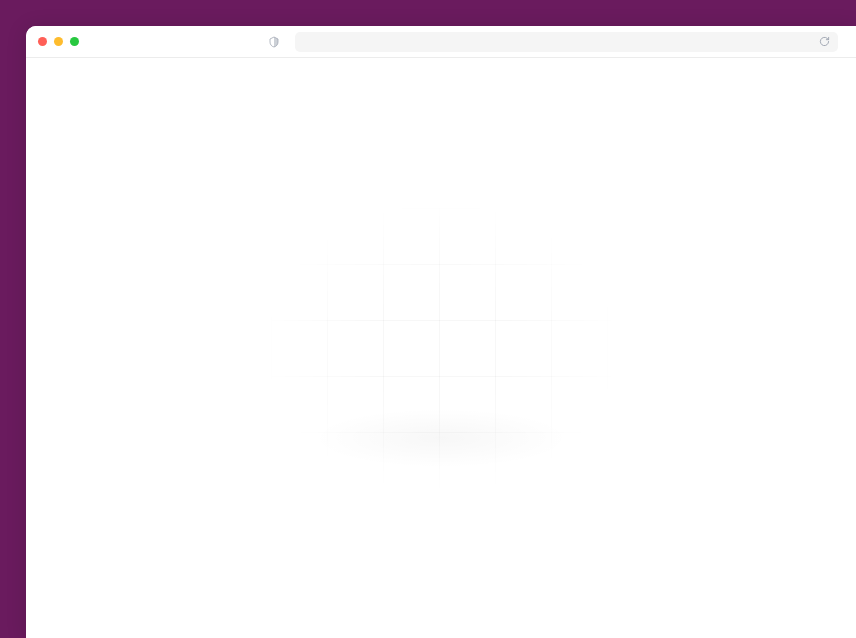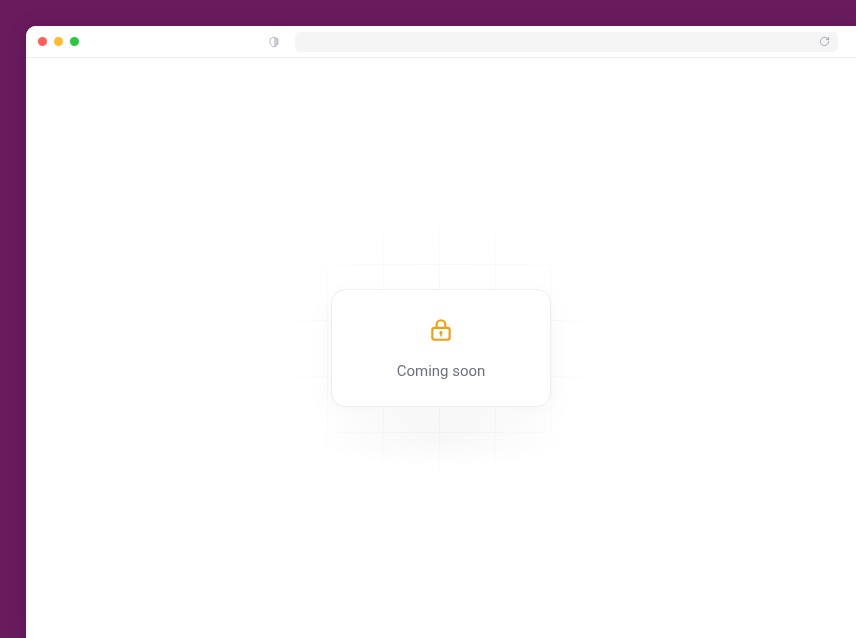--- a/index.html
+++ b/index.html
@@ -200,27 +200,16 @@
       </div>
     </div>
   </div>
 
   <div class="content-area">
 
     <div class="grid-bg"></div>
 
     <div class="card-shadow"></div>
 
-    <div class="coming-soon-card">
-      <div class="lock-icon">
-        <svg viewBox="0 0 24 24" fill="none">
-          <rect x="4" y="10" width="16" height="11" rx="2" stroke="#f59e0b" stroke-width="2" fill="none"></rect>
-          <path d="M8 10 V7 a4 4 0 0 1 8 0 v3" stroke="#f59e0b" stroke-width="2" fill="none"></path>
-          <circle cx="12" cy="14.5" r="1.5" fill="#f59e0b"></circle>
-          <path d="M12 15.5 v2" stroke="#f59e0b" stroke-width="1.5" stroke-linecap="round"></path>
-        </svg>
-      </div>
-      <div class="coming-soon-text">Coming soon</div>
-    </div>
 
   </div>
 
 </div>
 
 </body></html>

